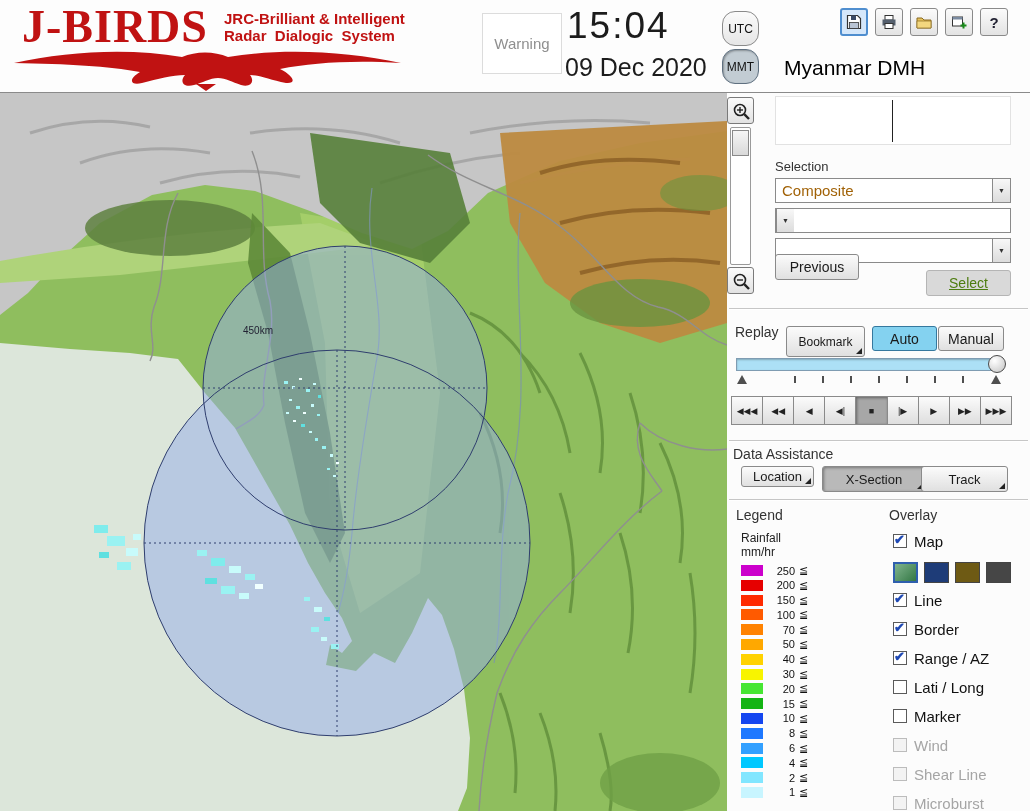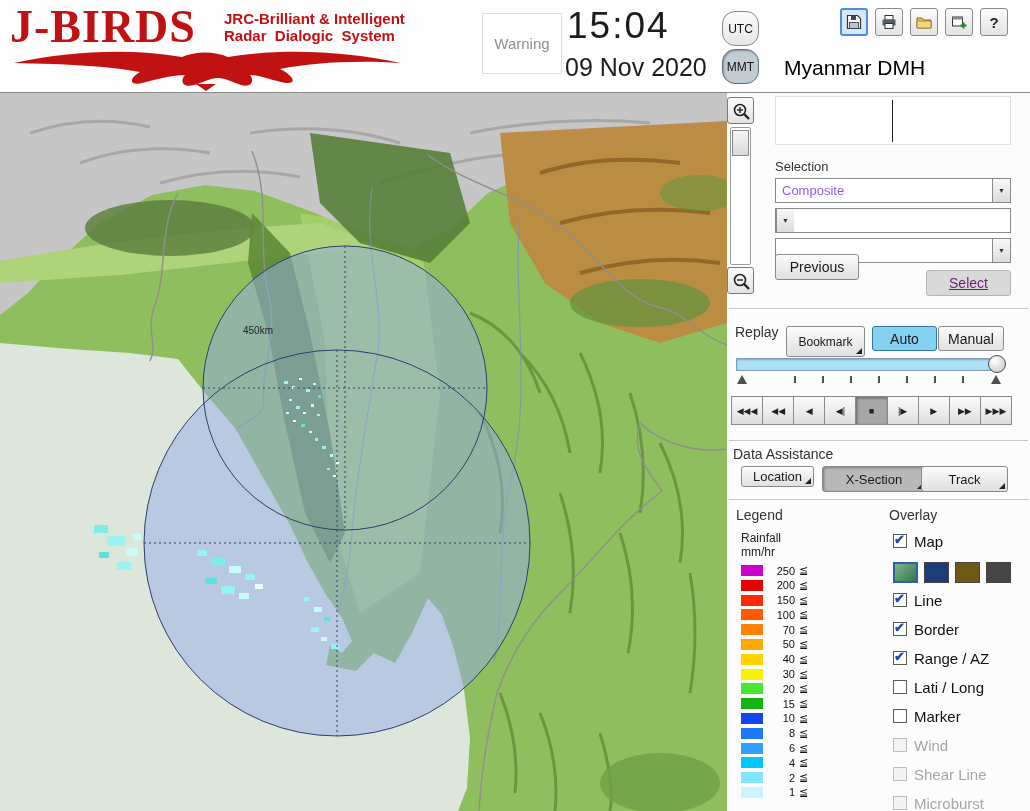--- a/index.html
+++ b/index.html
@@ -3,47 +3,47 @@
 <meta charset="utf-8">
 <style>
   *{margin:0;padding:0;box-sizing:border-box;}
   html,body{background:#9a9a9a;}
   body{font-family:"Liberation Sans",sans-serif;}
   .app{position:relative;width:1030px;height:811px;background:#fdfdfd;overflow:hidden;}
   .abs{position:absolute;}
 
   
   .header{position:absolute;left:0;top:0;width:1030px;height:93px;background:#fdfdfd;border-bottom:1px solid #8a8a8a;}
-  .logo-title{font-family:"Liberation Serif",serif;font-weight:bold;font-size:46px;color:#c01212;letter-spacing:1px;line-height:1;}
+  .logo-title{font-family:"Liberation Serif",serif;font-weight:bold;font-size:46px;color:#c01212;letter-spacing:1px;line-height:1;margin-left:12px;}
   .logo-sub{color:#c01212;font-weight:bold;font-size:15px;line-height:17px;white-space:pre;}
   .warnbox{display:flex;align-items:center;justify-content:center;background:#fff;border:1px solid #dcdcdc;color:#8f8f8f;font-size:15px;}
   .time{font-size:37px;color:#1c1c1c;letter-spacing:2px;}
   .date{font-size:25px;color:#1c1c1c;}
   .tzbtn{display:flex;align-items:center;justify-content:center;font-size:12px;color:#111;
          border:1px solid #8a8a8a;border-radius:13px;background:linear-gradient(#fbfbfb,#e6e6e6);cursor:pointer;}
   .tzbtn.sel{background:#c2ccd3;border-color:#5f7080;box-shadow:inset 1px 1px 2px rgba(0,0,0,.3);}
   .toolbar{display:flex;gap:7px;}
   .tool{width:28px;height:28px;border:1px solid #8a8a8a;border-radius:3px;background:linear-gradient(#fbfbfb,#e3e3e3);
         display:flex;align-items:center;justify-content:center;cursor:pointer;}
   .tool.focused{background:#d5e7fa;border:2px solid #4f8ecf;}
   .helpglyph{font-size:15px;font-weight:bold;color:#223;}
   .org{font-size:21px;color:#000;}
 
   
   .btn{position:absolute;display:flex;align-items:center;justify-content:center;border:1px solid #8a8a8a;border-radius:3px;
        background:linear-gradient(#fbfbfb,#e0e0e0);font-size:14px;color:#1a1a1a;cursor:pointer;}
-  .btn.dis2{background:#d9d9d9;border-color:#b5b5b5;color:#701a75;cursor:default;text-decoration:underline;}
+  .btn.dis2{background:#d9d9d9;border-color:#b5b5b5;color:#4d7c0f;cursor:default;text-decoration:underline;}
   .btn.pressed{background:#b9b9b9;box-shadow:inset 1px 1px 3px rgba(0,0,0,.35);}
   .btn.mode-on{background:#84d2f0;border-color:#35789e;}
   .btn.corner:after{content:"";position:absolute;right:2px;bottom:2px;width:0;height:0;
        border-left:6px solid transparent;border-bottom:6px solid #222;}
 
   
   .dd{position:absolute;display:flex;align-items:stretch;background:#fff;border:1px solid #8a8a8a;}
-  .ddtxt{flex:1;display:flex;align-items:center;padding-left:6px;font-size:13px;color:#8b5cf6;}
+  .ddtxt{flex:1;display:flex;align-items:center;padding-left:6px;font-size:15px;color:#a16207;}
   .ddarrow{width:18px;border-left:1px solid #8a8a8a;background:linear-gradient(#f8f8f8,#dcdcdc);
        display:flex;align-items:center;justify-content:center;cursor:pointer;}
   .ddarrow:after{content:"▼";font-size:7px;color:#333;}
 
   .sep{position:absolute;height:2px;border-top:1px solid #c6c6c6;border-bottom:1px solid #fff;}
   .slabel{position:absolute;font-size:14px;color:#333;}
 
   
   .track{position:absolute;background:#ace0f6;border:1px solid #7f9cb2;box-shadow:inset 0 1px 2px rgba(0,0,0,.25);}
   .thumb{position:absolute;width:18px;height:18px;border-radius:50%;border:1px solid #4a4a4a;
@@ -101,21 +101,21 @@
           C340,14 302,17 270,23 C284,30 287,38 276,37 C260,34 250,29 240,29 C245,35 241,42 231,39
           C222,36 216,32 208,32 C200,32 192,37 184,39 C174,42 169,36 175,29 C162,29 148,33 132,37
           C120,40 118,33 130,26 C98,20 58,18 4,17 Z"></path>
         <path fill="#c01212" d="M186,38 l10,7 l10,-7 z"></path>
       </svg>
     </div>
 
     <div class="warnbox abs" style="left:482px;top:13px;width:80px;height:61px;">Warning</div>
 
     <div class="time abs" style="left:567px;top:5px;">15:04</div>
-    <div class="date abs" style="left:565px;top:53px;">09 Nov 2020</div>
+    <div class="date abs" style="left:565px;top:53px;">09 Dec 2020</div>
 
     <div class="tzbtn abs" style="left:722px;top:11px;width:37px;height:35px;">UTC</div>
     <div class="tzbtn sel abs" style="left:722px;top:49px;width:37px;height:35px;">MMT</div>
 
     <div class="toolbar abs" style="left:840px;top:8px;">
       <div class="tool focused">
         <svg width="18" height="18" viewBox="0 0 18 18">
           <path d="M2.5,2.5 h10 l3,3 v10 h-13 z" fill="#fff" stroke="#333" stroke-width="1.2"></path>
           <rect x="6" y="2.5" width="5" height="4.5" fill="#3a4a66"></rect>
           <rect x="4.5" y="9.5" width="9" height="6" fill="#b9c4d4" stroke="#333" stroke-width="0.8"></rect>

